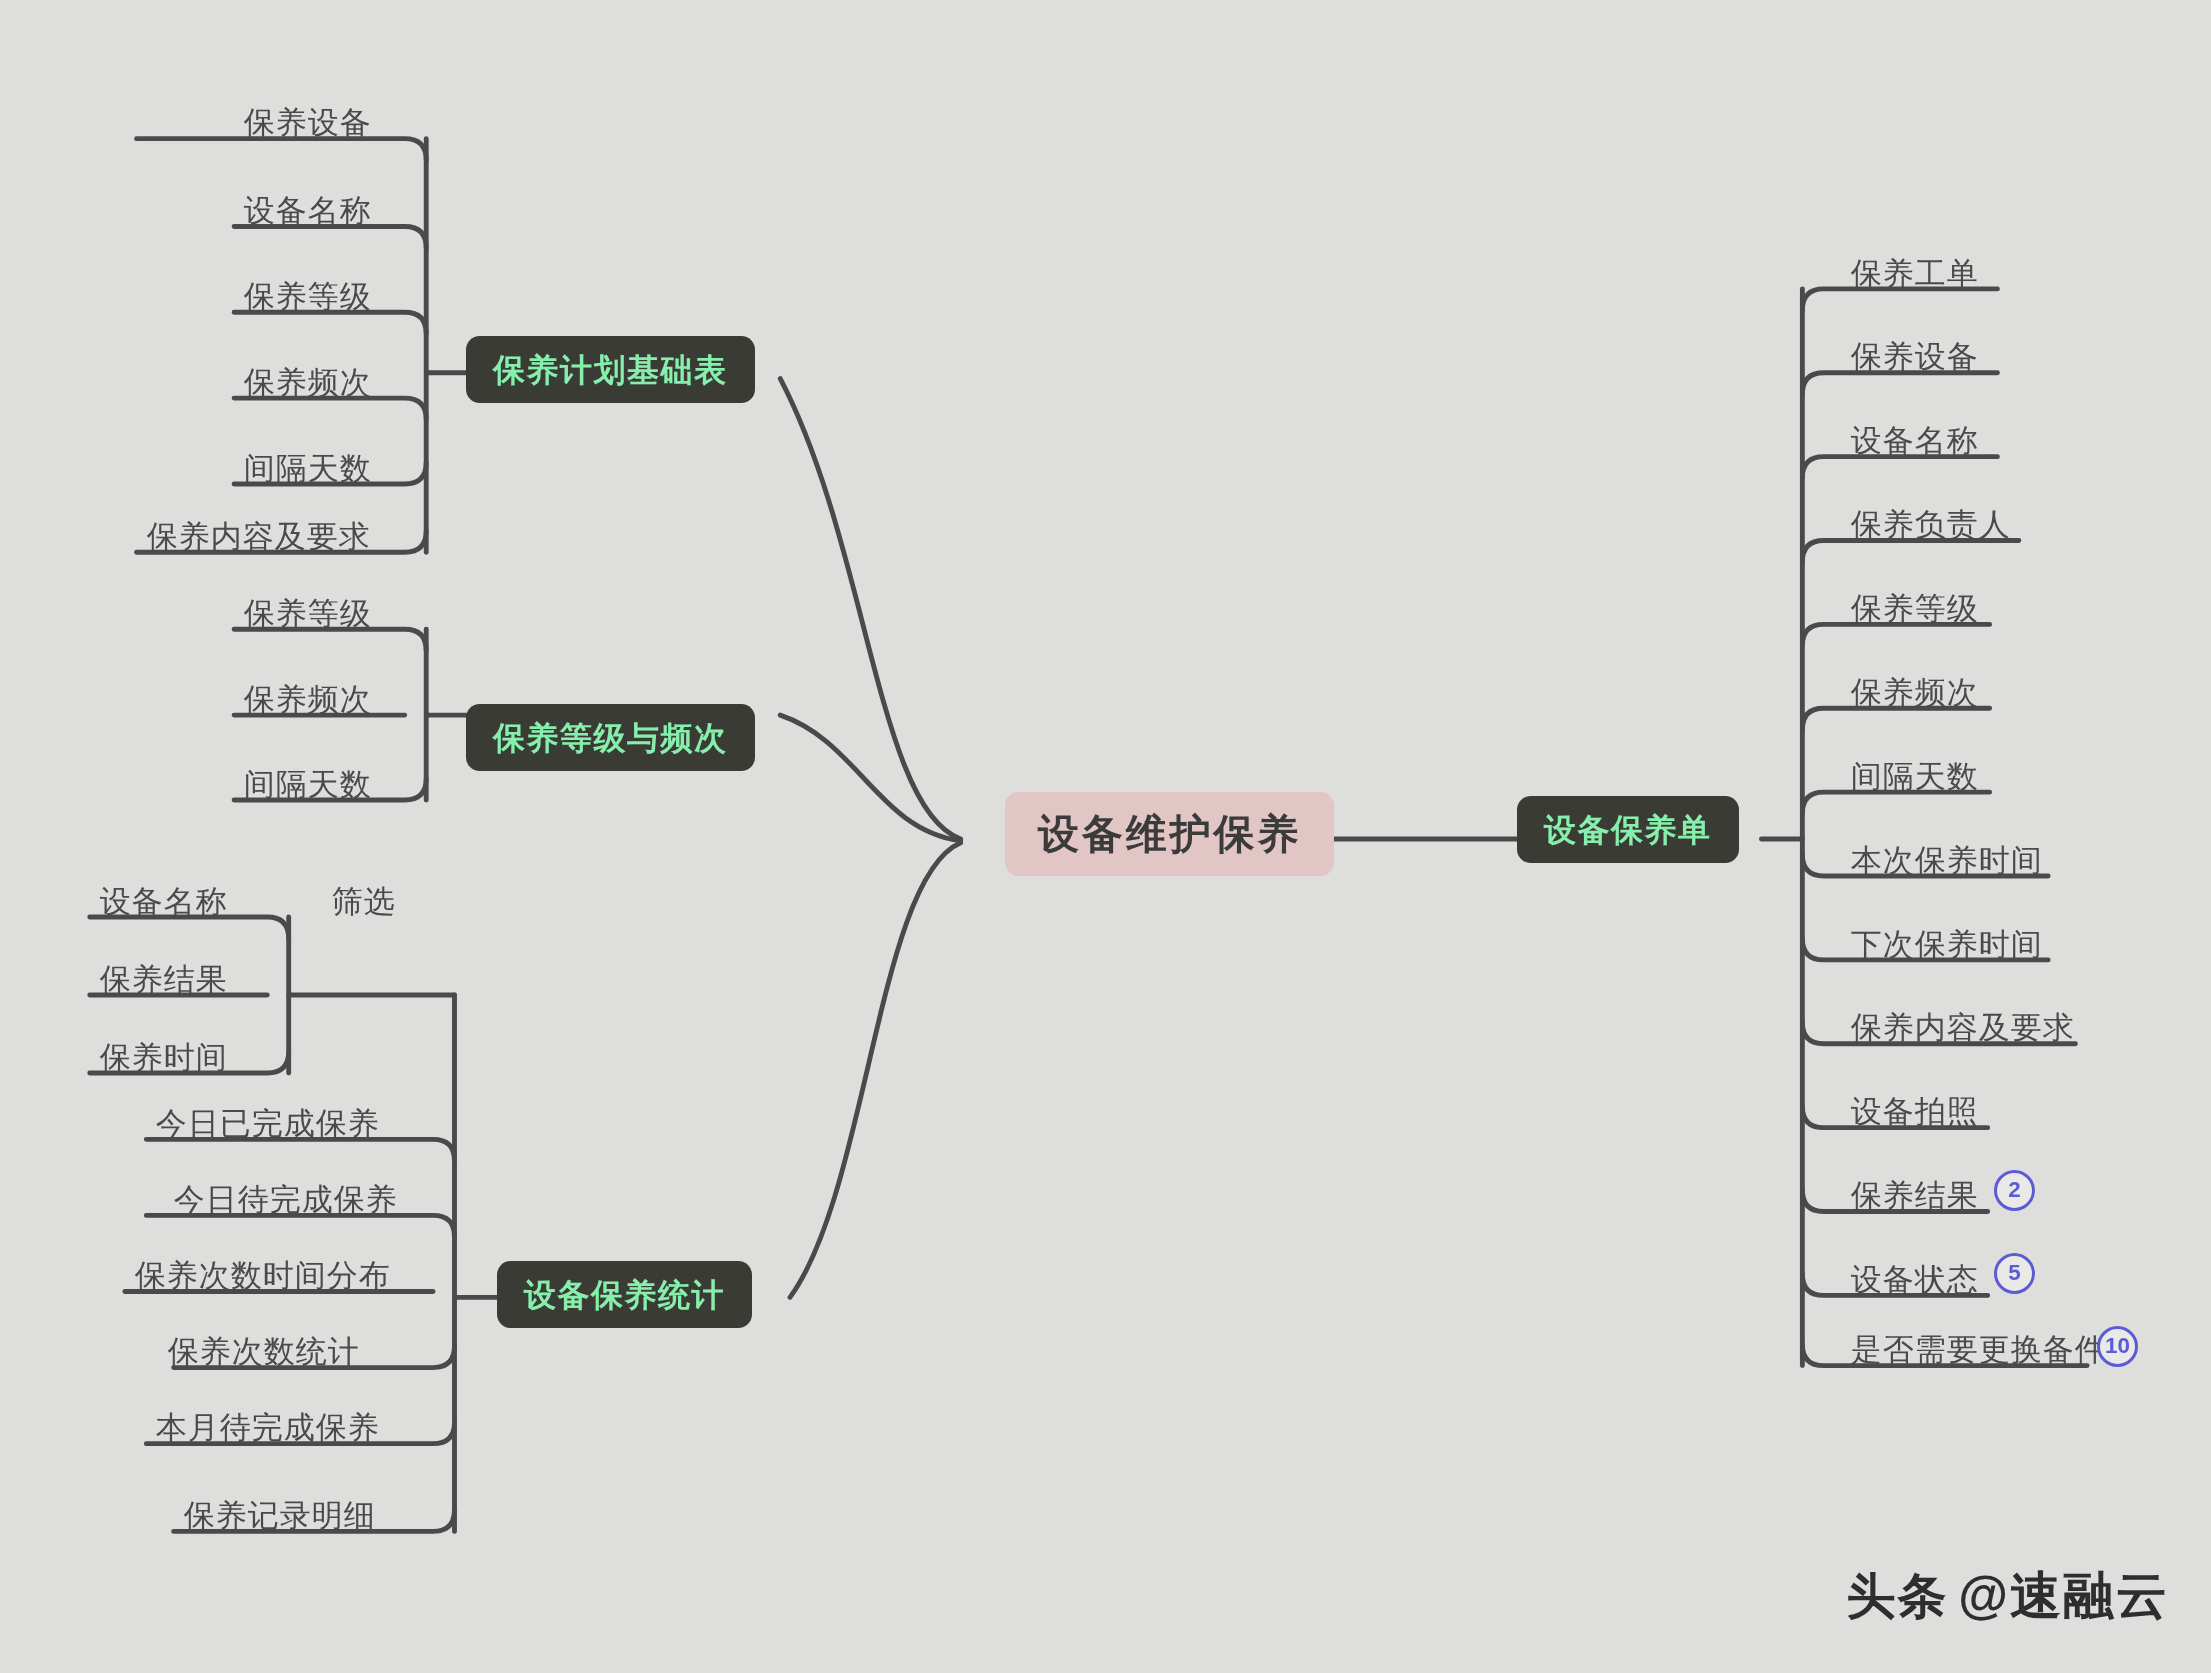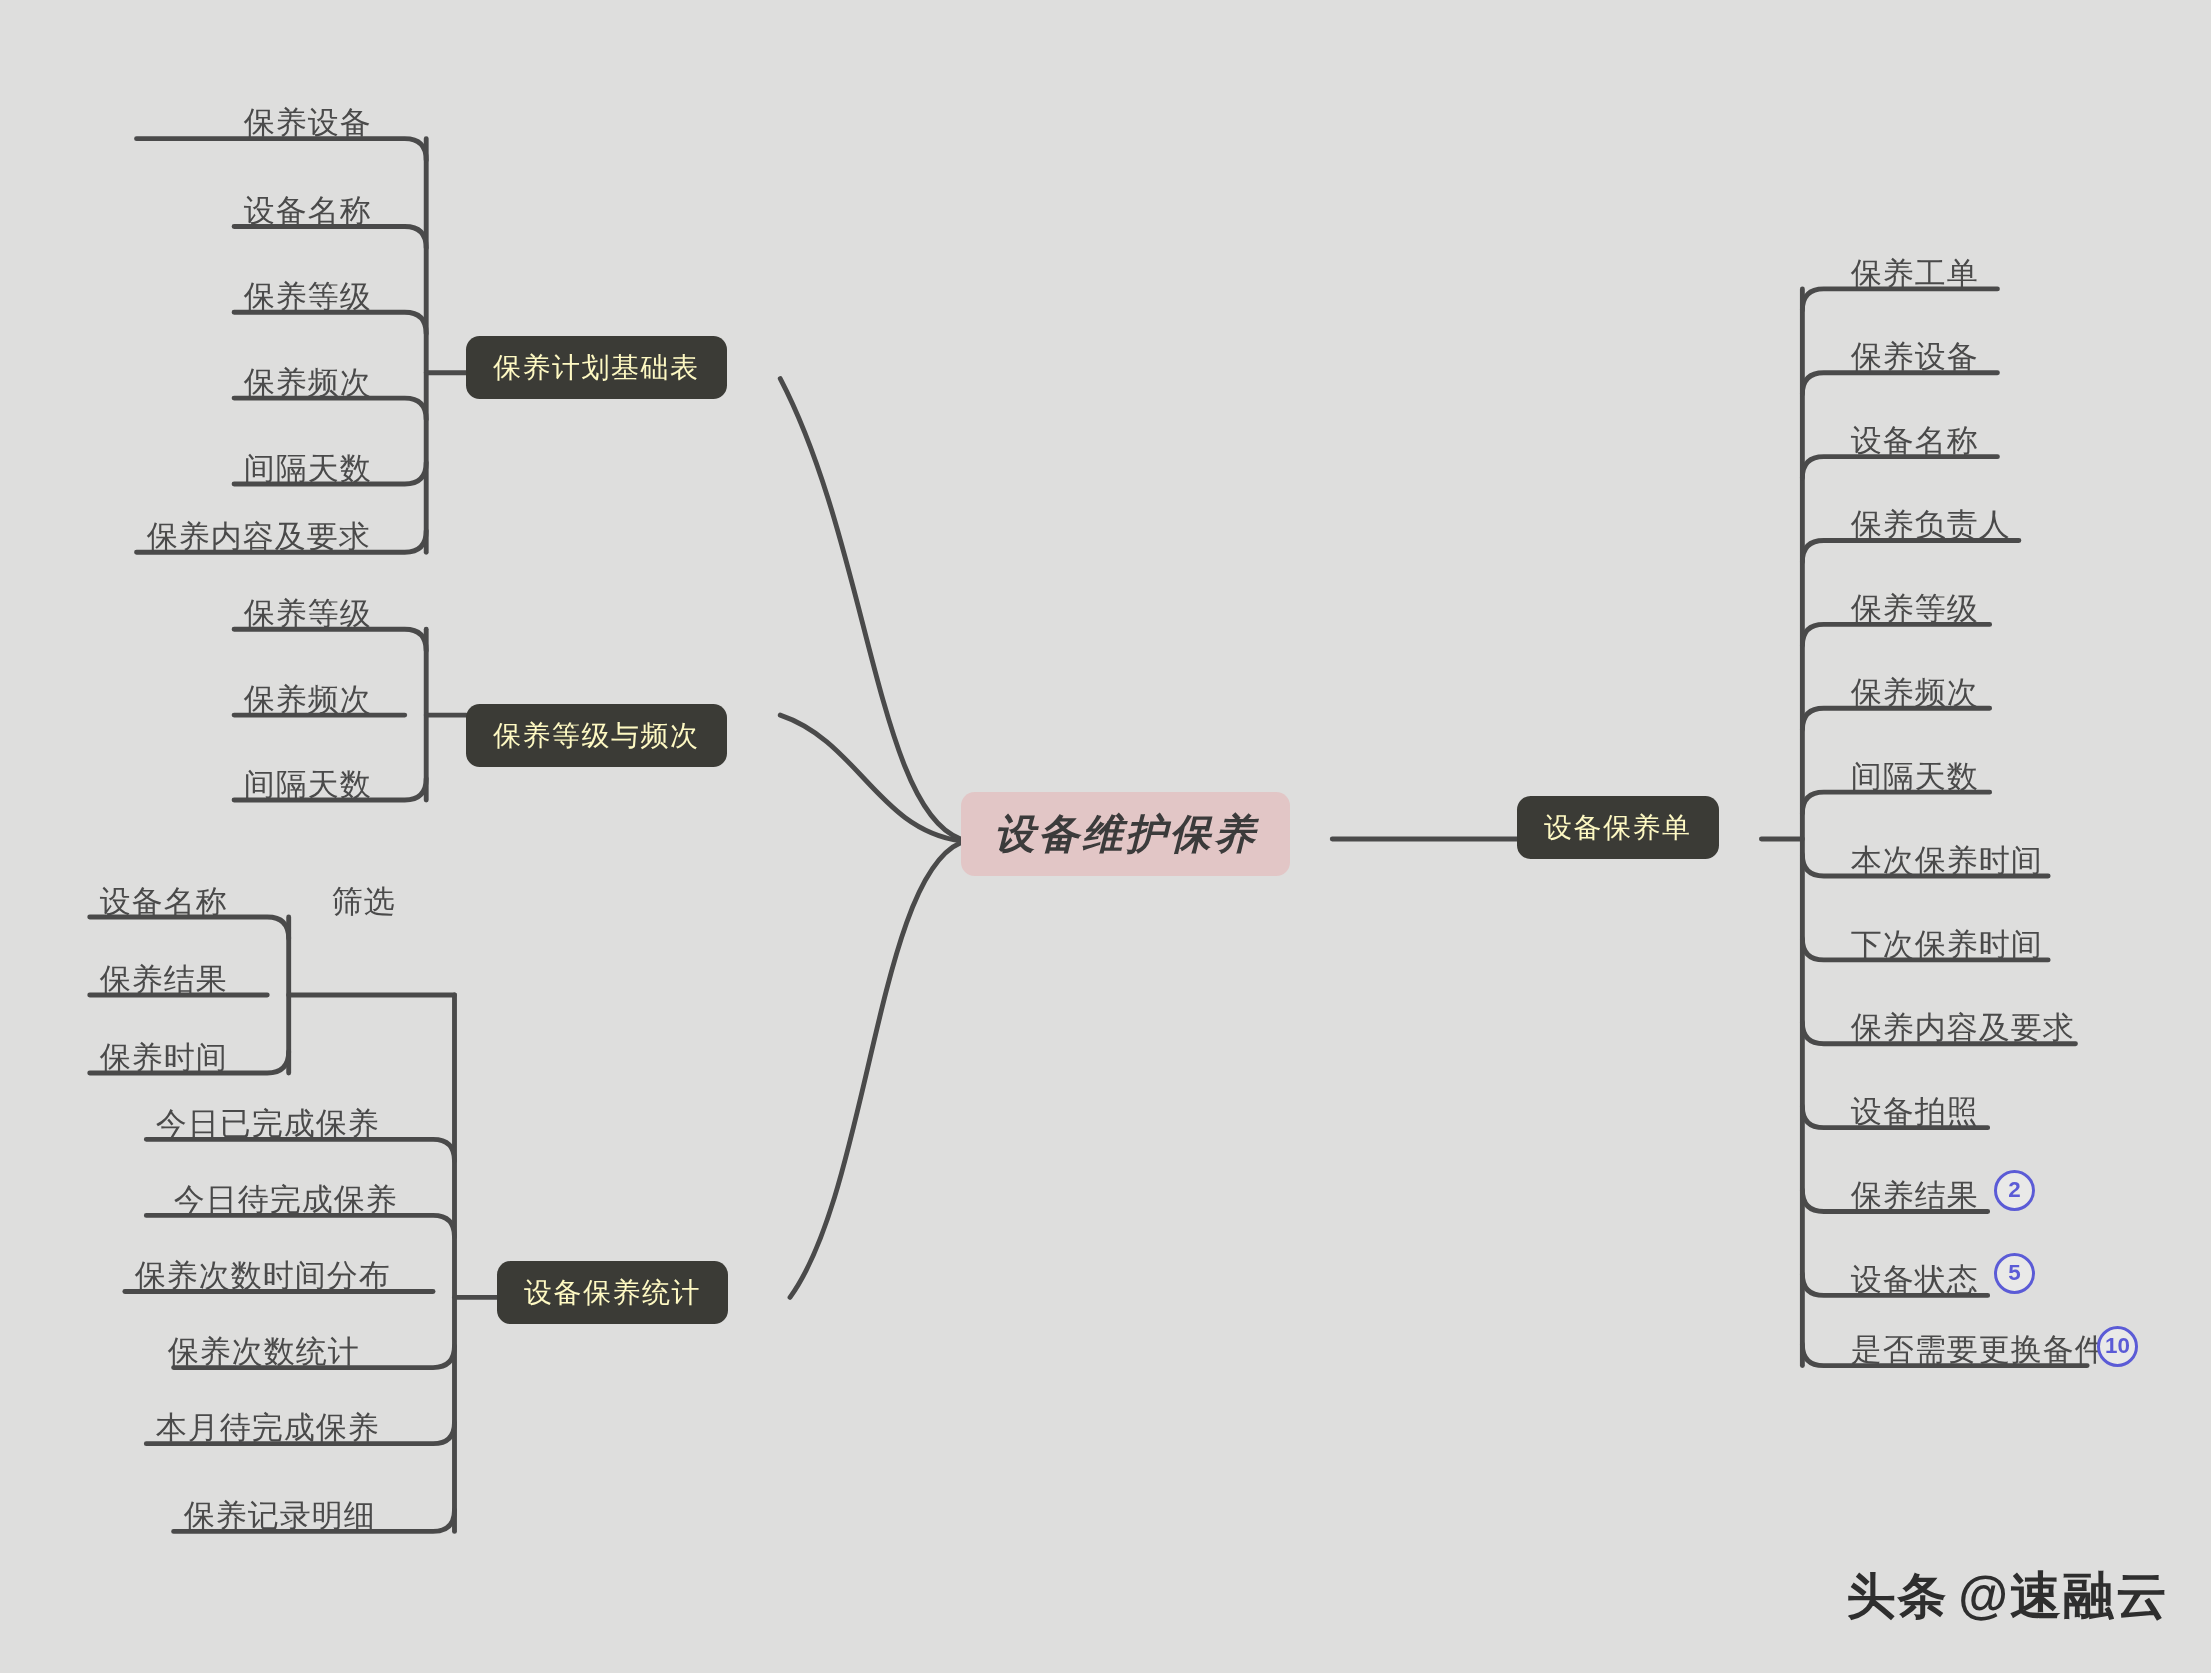--- a/index.html
+++ b/index.html
@@ -38,24 +38,24 @@
     font-size: 41px;
     font-weight: 700;
     letter-spacing: 2.9px;
     padding: 21.5px 33px;
     text-align: center;
   }
 
   
   .topic {
     background: #3b3b36;
-    color: #fef9c3;
+    color: #86efac;
     border-radius: 13.7px;
-    font-size: 28px;
-    font-weight: 400;
+    font-size: 32px;
+    font-weight: 700;
     letter-spacing: 1.5px;
     padding: 17.6px 27px;
     text-align: center;
   }
 
   
   .leaf {
     color: #4a4a4a;
     font-size: 31px;
     letter-spacing: 1px;
@@ -155,21 +155,21 @@
 
       <path d="M 150 1168 L 444 1168 Q 466 1168 466 1190"></path>
       <path d="M 150 1246 L 444 1246 Q 466 1246 466 1268"></path>
       <path d="M 128 1324 L 444 1324"></path>
       <path d="M 178 1402 L 444 1402 Q 466 1402 466 1380"></path>
       <path d="M 150 1480 L 444 1480 Q 466 1480 466 1458"></path>
       <path d="M 178 1570 L 444 1570 Q 466 1570 466 1548"></path>
     </g>
   </svg>
 
-  <div class="node root" style="left:961px; top:792px;font-style:italic;">设备维护保养</div>
+  <div class="node root" style="left:1005px; top:792px;">设备维护保养</div>
 
   <div class="node topic" style="left:466px; top:336px;">保养计划基础表</div>
 
   <div class="node topic" style="left:466px; top:679px;margin-top:25px;">保养等级与频次</div>
 
   <div class="node topic" style="left:1517px; top:796px;">设备保养单</div>
 
   <div class="node topic" style="left:497px; top:1261px;">设备保养统计</div>
 
   <div class="node leaf" style="left:234px; top:101px;">保养设备</div>

